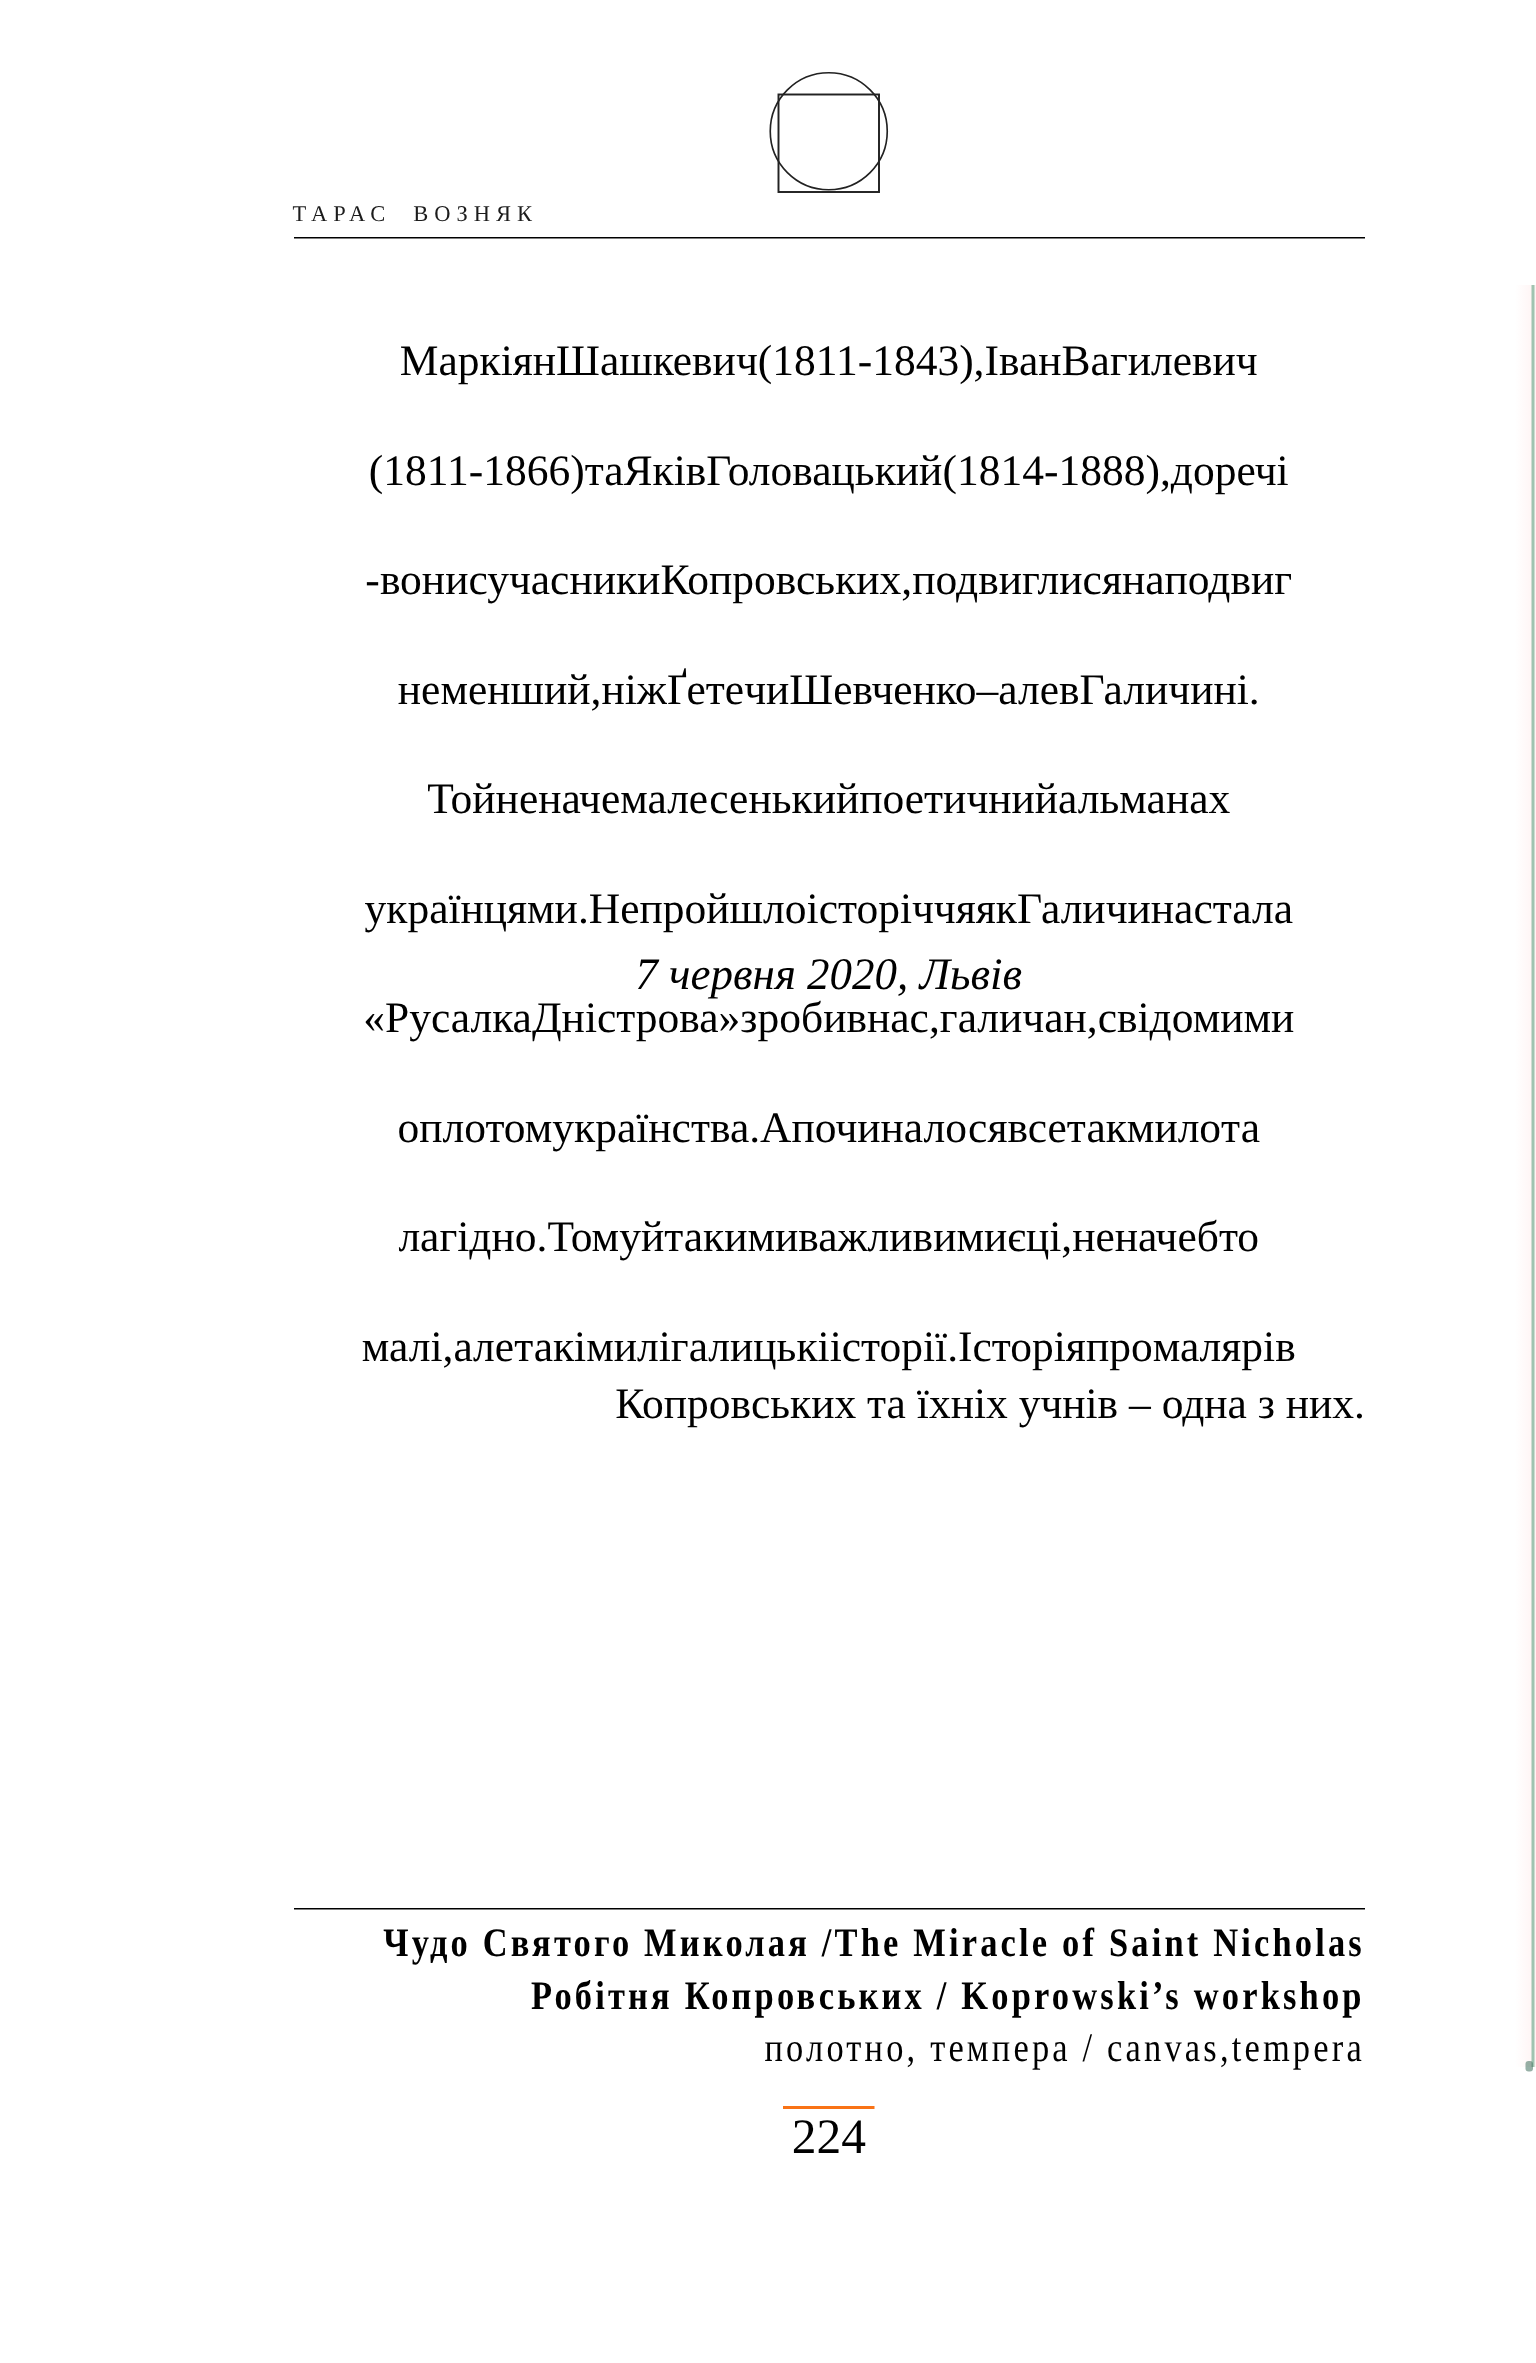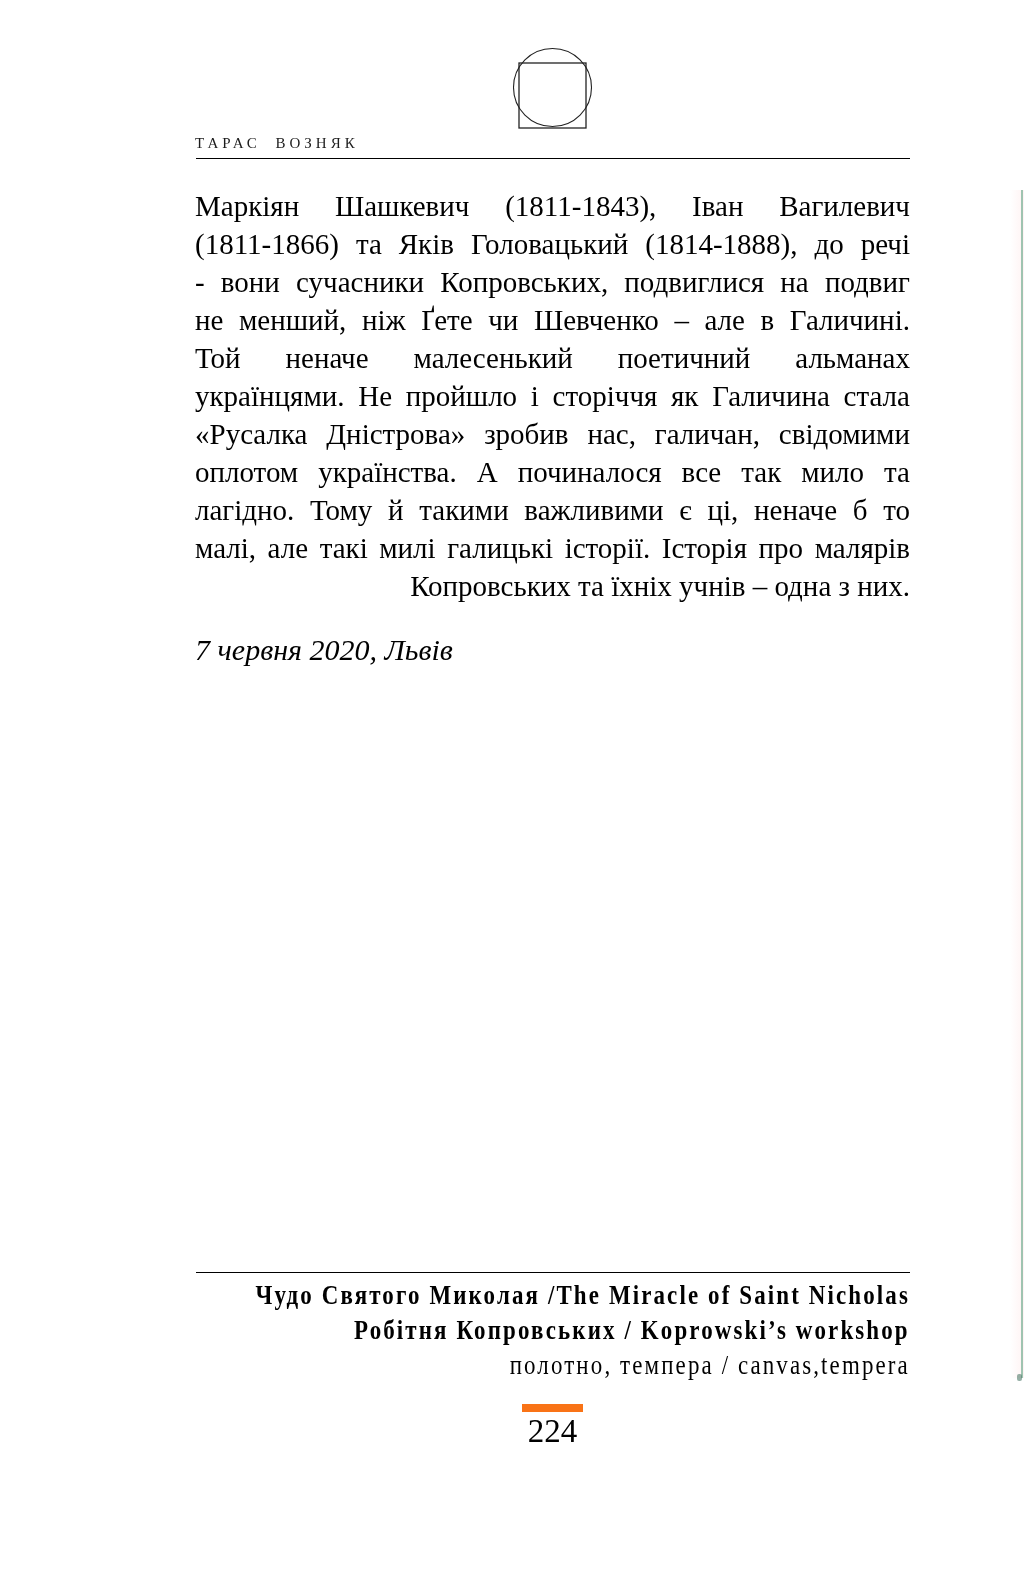--- a/index.html
+++ b/index.html
@@ -45,35 +45,36 @@
   .body-text {
     position: absolute;
     left: 195px;
     top: 187px;
     width: 715px;
     font-size: 29px;
     line-height: 38px;
   }
   .jline {
     display: flex;
-    justify-content: space-between;
+    justify-content: center;
     height: 38px;
+    margin-top: 35px;
   }
   .jline span { white-space: pre; }
   .jline-last {
     height: 38px;
     white-space: pre;
     text-align: right;
   }
   .dateline {
     position: absolute;
     left: 195px;
     top: 631px;
     width: 715px;
-    text-align: left;
+    text-align: center;
     font-style: italic;
     font-size: 30px;
     line-height: 38px;
   }
 
   
   .footer-rule {
     position: absolute;
     left: 196px;
     top: 1272px;
@@ -105,21 +106,21 @@
     position: absolute;
     left: 195px;
     top: 1404px;
     width: 715px;
     text-align: center;
   }
   .page-number {
     display: inline-block;
     font-size: 33px;
     line-height: 1.15;
-    border-top: 8px solid #f97316;
+    border-top: 2px solid #f97316;
     padding: 1px 6px 0 6px;
   }
 
   
   .scan-tint {
     position: absolute;
     right: 0;
     top: 190px;
     width: 14px;
     height: 1188px;

